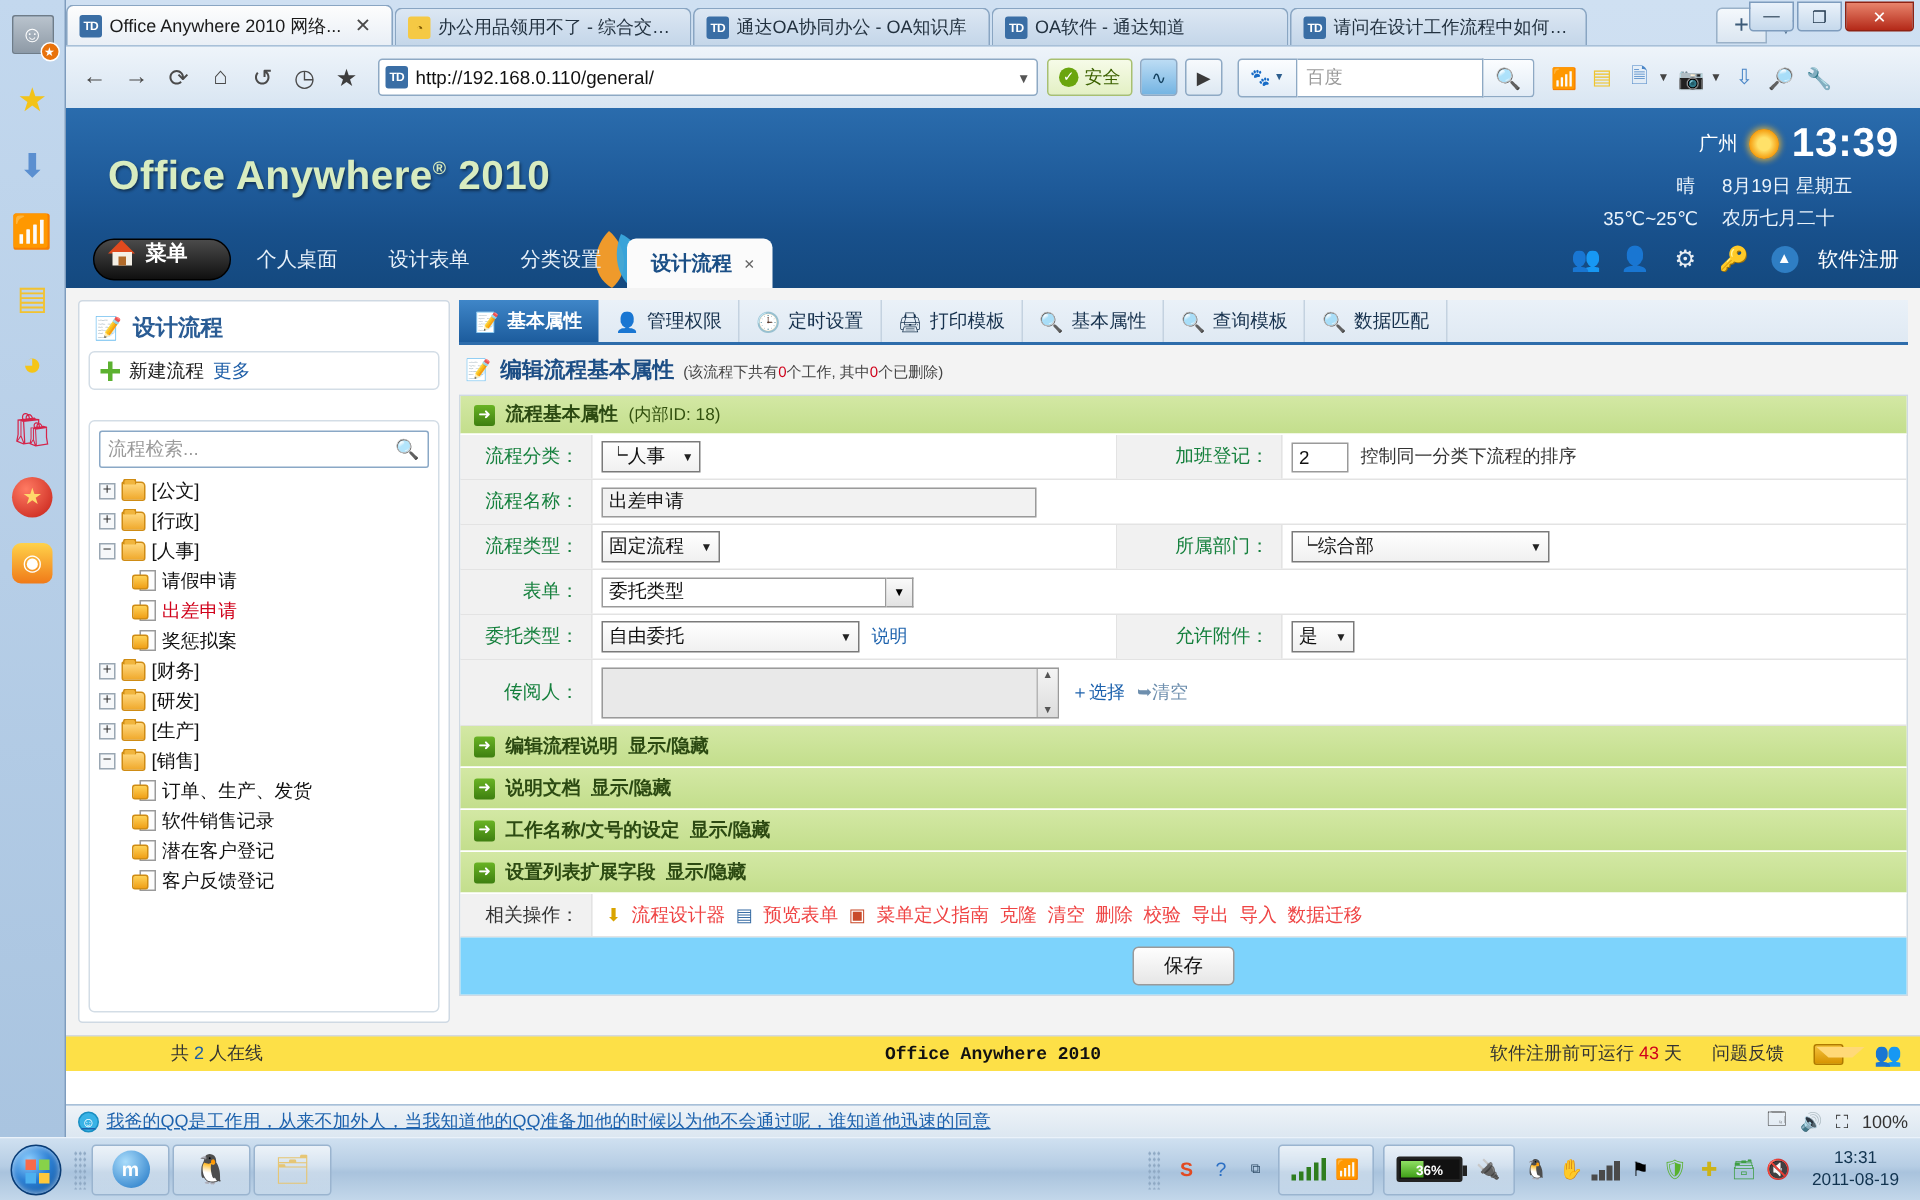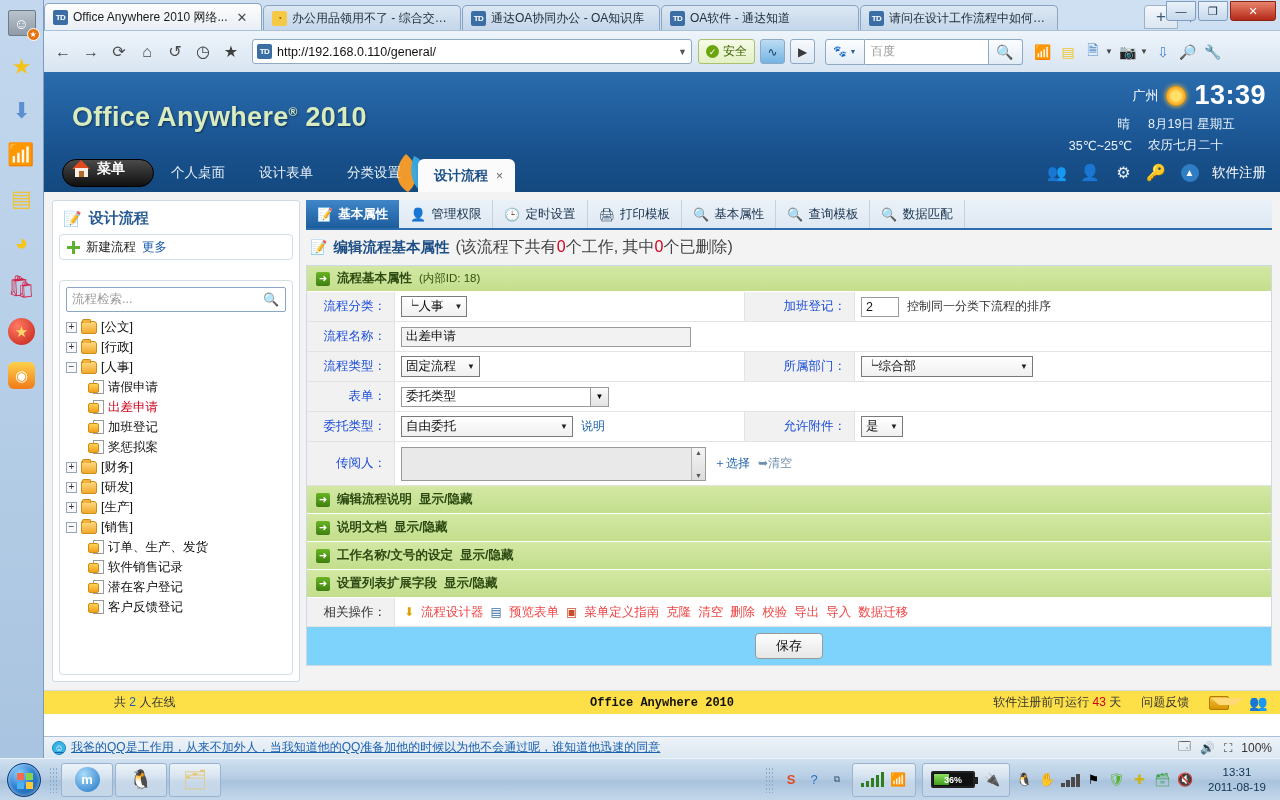--- a/index.html
+++ b/index.html
@@ -279,41 +279,41 @@
     display: flex; align-items: center; gap: 5px; padding: 0 11px;
     font-size: 12.5px; color: #16314d;
     border-right: 1px solid #c4d2e0;
   }
   .ptab.active { background: linear-gradient(#3f86c8,#1c5c9d); color: #fff; font-weight: bold; border-right: none; }
   .ptab .ic { font-size: 13px; }
   #edit-title {
     display: flex; align-items: baseline; gap: 6px; padding: 7px 0 7px 4px;
   }
   #edit-title .t { font-size: 14.5px; font-weight: bold; color: #1d4e85; }
-  #edit-title .sub { font-size: 16px; color: #444; }
+  #edit-title .sub { font-size: 10px; color: #444; }
   #edit-title .sub em { color: #d0021b; font-style: normal; }
 
   #form-card { border: 1px solid #cfd9e3; background: #fff; }
   .grn-bar {
     background: linear-gradient(#d3e8a4,#c3de8c);
     border-bottom: 1px solid #fff;
     height: 26px; display: flex; align-items: center; gap: 7px; padding-left: 9px;
     font-size: 12.5px; font-weight: bold; color: #2c4a12;
   }
   .grn-bar .sub { font-weight: normal; font-size: 11.5px; color: #33510f; }
   .arrowbox {
     width: 14px; height: 14px; background: linear-gradient(#69b324,#3e7f10);
     border-radius: 2px; color: #fff; font-size: 10px;
     display: flex; align-items: center; justify-content: center; flex: none;
   }
   .frow { display: flex; border-bottom: 1px solid #e3e3e3; min-height: 30px; }
   .cellL {
     width: 88px; flex: none; background: #f1f1f1; border-right: 1px solid #e3e3e3;
     display: flex; align-items: center; justify-content: flex-end; padding-right: 8px;
-    font-size: 12.5px; color: #1d4ed8;
+    font-size: 12.5px; color: #15803d;
   }
   .cellV { flex: 1; display: flex; align-items: center; padding: 4px 6px; gap: 8px;
            border-right: 1px solid #e3e3e3; }
   .cellV.last { border-right: none; }
   .cellL.wide { width: 110px; }
   select, .fakesel {
     height: 21px; border: 1px solid #7a7a7a; background: linear-gradient(#fff,#f0f0f0);
     font-size: 12.5px; font-family: "Liberation Sans", sans-serif;
     padding: 0 4px; display: inline-flex; align-items: center; gap: 6px; color: #111;
   }
@@ -625,27 +625,20 @@
                   <i class="ar"></i>
                 </span>
               <span class="lbl">请假申请</span>
             </div>
             <div class="tnode child selected">
               <span class="docico">
                   <i class="pg"></i>
                   <i class="ar"></i>
                 </span>
               <span class="lbl">出差申请</span>
-            </div>
-            <div class="tnode child">
-              <span class="docico">
-                  <i class="pg"></i>
-                  <i class="ar"></i>
-                </span>
-              <span class="lbl">加班登记</span>
             </div>
             <div class="tnode child">
               <span class="docico">
                   <i class="pg"></i>
                   <i class="ar"></i>
                 </span>
               <span class="lbl">奖惩拟案</span>
             </div>
             <div class="tnode">
               <span class="toggle">+</span>

